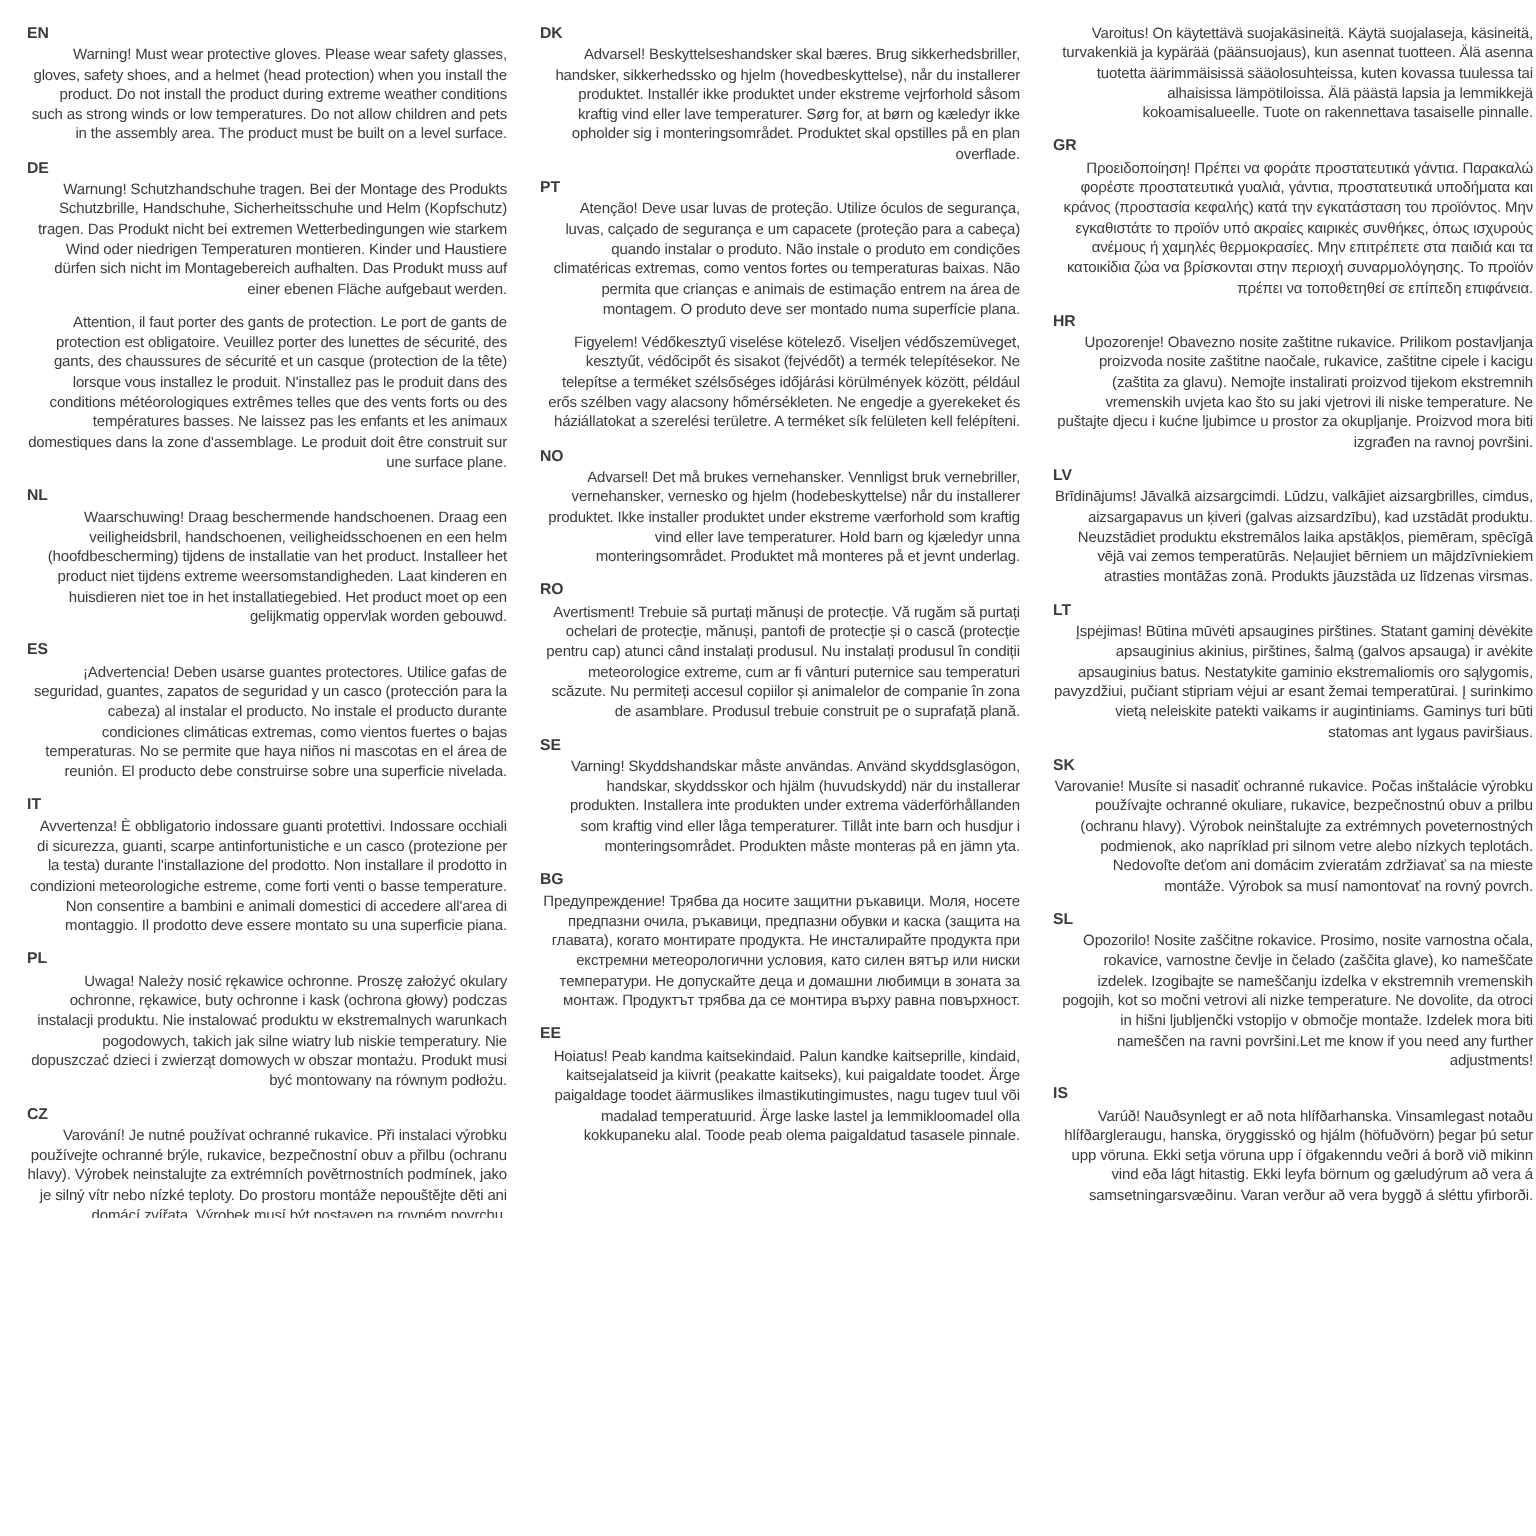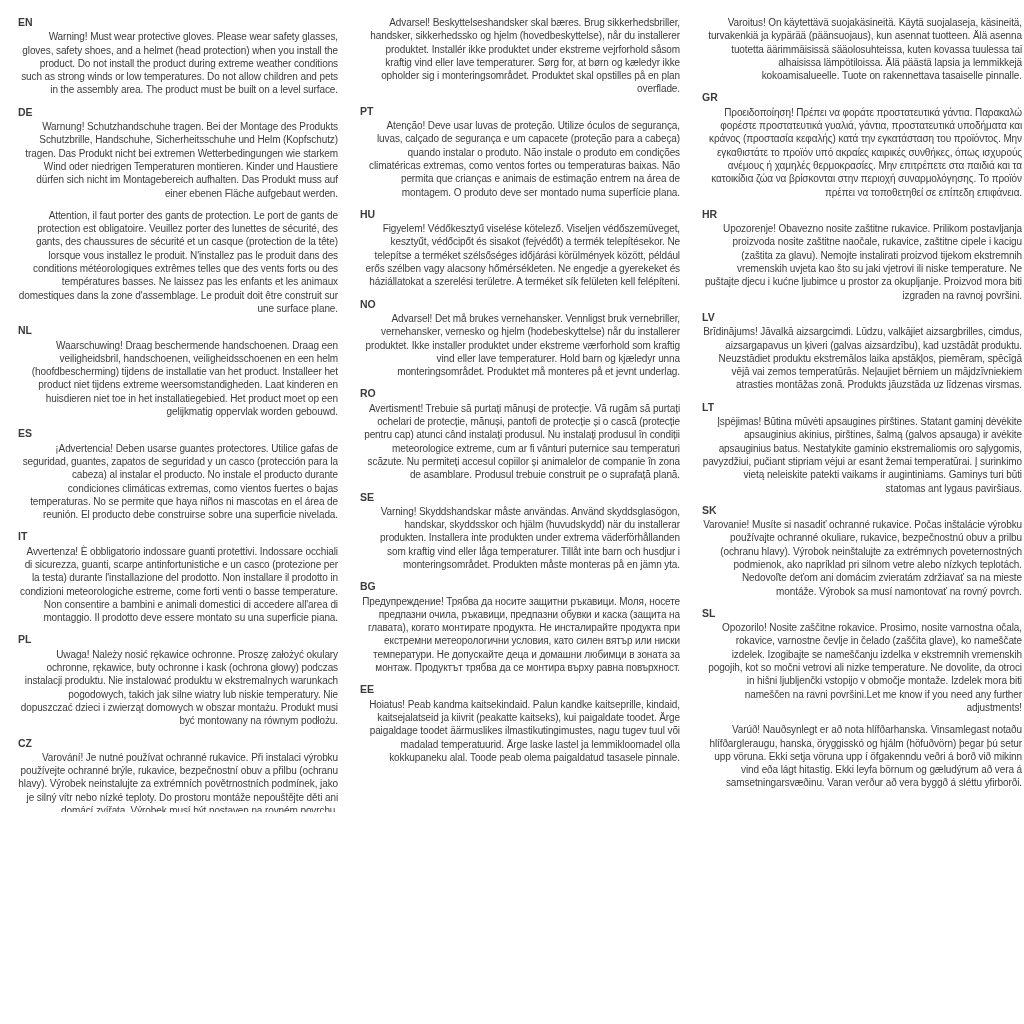--- a/index.html
+++ b/index.html
@@ -78,28 +78,28 @@
         <h2 class="lang-code">PL</h2>
         <p class="lang-text">Uwaga! Należy nosić rękawice ochronne. Proszę założyć okulary ochronne, rękawice, buty ochronne i kask (ochrona głowy) podczas instalacji produktu. Nie instalować produktu w ekstremalnych warunkach pogodowych, takich jak silne wiatry lub niskie temperatury. Nie dopuszczać dzieci i zwierząt domowych w obszar montażu. Produkt musi być montowany na równym podłożu.</p>
       </section>
       <section class="lang-section">
         <h2 class="lang-code">CZ</h2>
         <p class="lang-text">Varování! Je nutné používat ochranné rukavice. Při instalaci výrobku používejte ochranné brýle, rukavice, bezpečnostní obuv a přilbu (ochranu hlavy). Výrobek neinstalujte za extrémních povětrnostních podmínek, jako je silný vítr nebo nízké teploty. Do prostoru montáže nepouštějte děti ani domácí zvířata. Výrobek musí být postaven na rovném povrchu.</p>
       </section>
     </div>
   <div class="col" id="col-1">
       <section class="lang-section">
+        <h2 class="lang-code">DK</h2>
         <p class="lang-text">Advarsel! Beskyttelseshandsker skal bæres. Brug sikkerhedsbriller, handsker, sikkerhedssko og hjelm (hovedbeskyttelse), når du installerer produktet. Installér ikke produktet under ekstreme vejrforhold såsom kraftig vind eller lave temperaturer. Sørg for, at børn og kæledyr ikke opholder sig i monteringsområdet. Produktet skal opstilles på en plan overflade.</p>
       </section>
       <section class="lang-section">
         <h2 class="lang-code">PT</h2>
         <p class="lang-text">Atenção! Deve usar luvas de proteção. Utilize óculos de segurança, luvas, calçado de segurança e um capacete (proteção para a cabeça) quando instalar o produto. Não instale o produto em condições climatéricas extremas, como ventos fortes ou temperaturas baixas. Não permita que crianças e animais de estimação entrem na área de montagem. O produto deve ser montado numa superfície plana.</p>
       </section>
       <section class="lang-section">
-        <h2 class="lang-code">HU</h2>
         <p class="lang-text">Figyelem! Védőkesztyű viselése kötelező. Viseljen védőszemüveget, kesztyűt, védőcipőt és sisakot (fejvédőt) a termék telepítésekor. Ne telepítse a terméket szélsőséges időjárási körülmények között, például erős szélben vagy alacsony hőmérsékleten. Ne engedje a gyerekeket és háziállatokat a szerelési területre. A terméket sík felületen kell felépíteni.</p>
       </section>
       <section class="lang-section">
         <h2 class="lang-code">NO</h2>
         <p class="lang-text">Advarsel! Det må brukes vernehansker. Vennligst bruk vernebriller, vernehansker, vernesko og hjelm (hodebeskyttelse) når du installerer produktet. Ikke installer produktet under ekstreme værforhold som kraftig vind eller lave temperaturer. Hold barn og kjæledyr unna monteringsområdet. Produktet må monteres på et jevnt underlag.</p>
       </section>
       <section class="lang-section">
         <h2 class="lang-code">RO</h2>
         <p class="lang-text">Avertisment! Trebuie să purtați mănuși de protecție. Vă rugăm să purtați ochelari de protecție, mănuși, pantofi de protecție și o cască (protecție pentru cap) atunci când instalați produsul. Nu instalați produsul în condiții meteorologice extreme, cum ar fi vânturi puternice sau temperaturi scăzute. Nu permiteți accesul copiilor și animalelor de companie în zona de asamblare. Produsul trebuie construit pe o suprafață plană.</p>
       </section>
@@ -138,16 +138,17 @@
       </section>
       <section class="lang-section">
         <h2 class="lang-code">SK</h2>
         <p class="lang-text">Varovanie! Musíte si nasadiť ochranné rukavice. Počas inštalácie výrobku používajte ochranné okuliare, rukavice, bezpečnostnú obuv a prilbu (ochranu hlavy). Výrobok neinštalujte za extrémnych poveternostných podmienok, ako napríklad pri silnom vetre alebo nízkych teplotách. Nedovoľte deťom ani domácim zvieratám zdržiavať sa na mieste montáže. Výrobok sa musí namontovať na rovný povrch.</p>
       </section>
       <section class="lang-section">
         <h2 class="lang-code">SL</h2>
         <p class="lang-text">Opozorilo! Nosite zaščitne rokavice. Prosimo, nosite varnostna očala, rokavice, varnostne čevlje in čelado (zaščita glave), ko nameščate izdelek. Izogibajte se nameščanju izdelka v ekstremnih vremenskih pogojih, kot so močni vetrovi ali nizke temperature. Ne dovolite, da otroci in hišni ljubljenčki vstopijo v območje montaže. Izdelek mora biti nameščen na ravni površini.Let me know if you need any further adjustments!</p>
       </section>
       <section class="lang-section">
+        <h2 class="lang-code">IS</h2>
         <p class="lang-text">Varúð! Nauðsynlegt er að nota hlífðarhanska. Vinsamlegast notaðu hlífðargleraugu, hanska, öryggisskó og hjálm (höfuðvörn) þegar þú setur upp vöruna. Ekki setja vöruna upp í öfgakenndu veðri á borð við mikinn vind eða lágt hitastig. Ekki leyfa börnum og gæludýrum að vera á samsetningarsvæðinu. Varan verður að vera byggð á sléttu yfirborði.</p>
       </section>
     </div>
 </div>
 
 </body></html>

